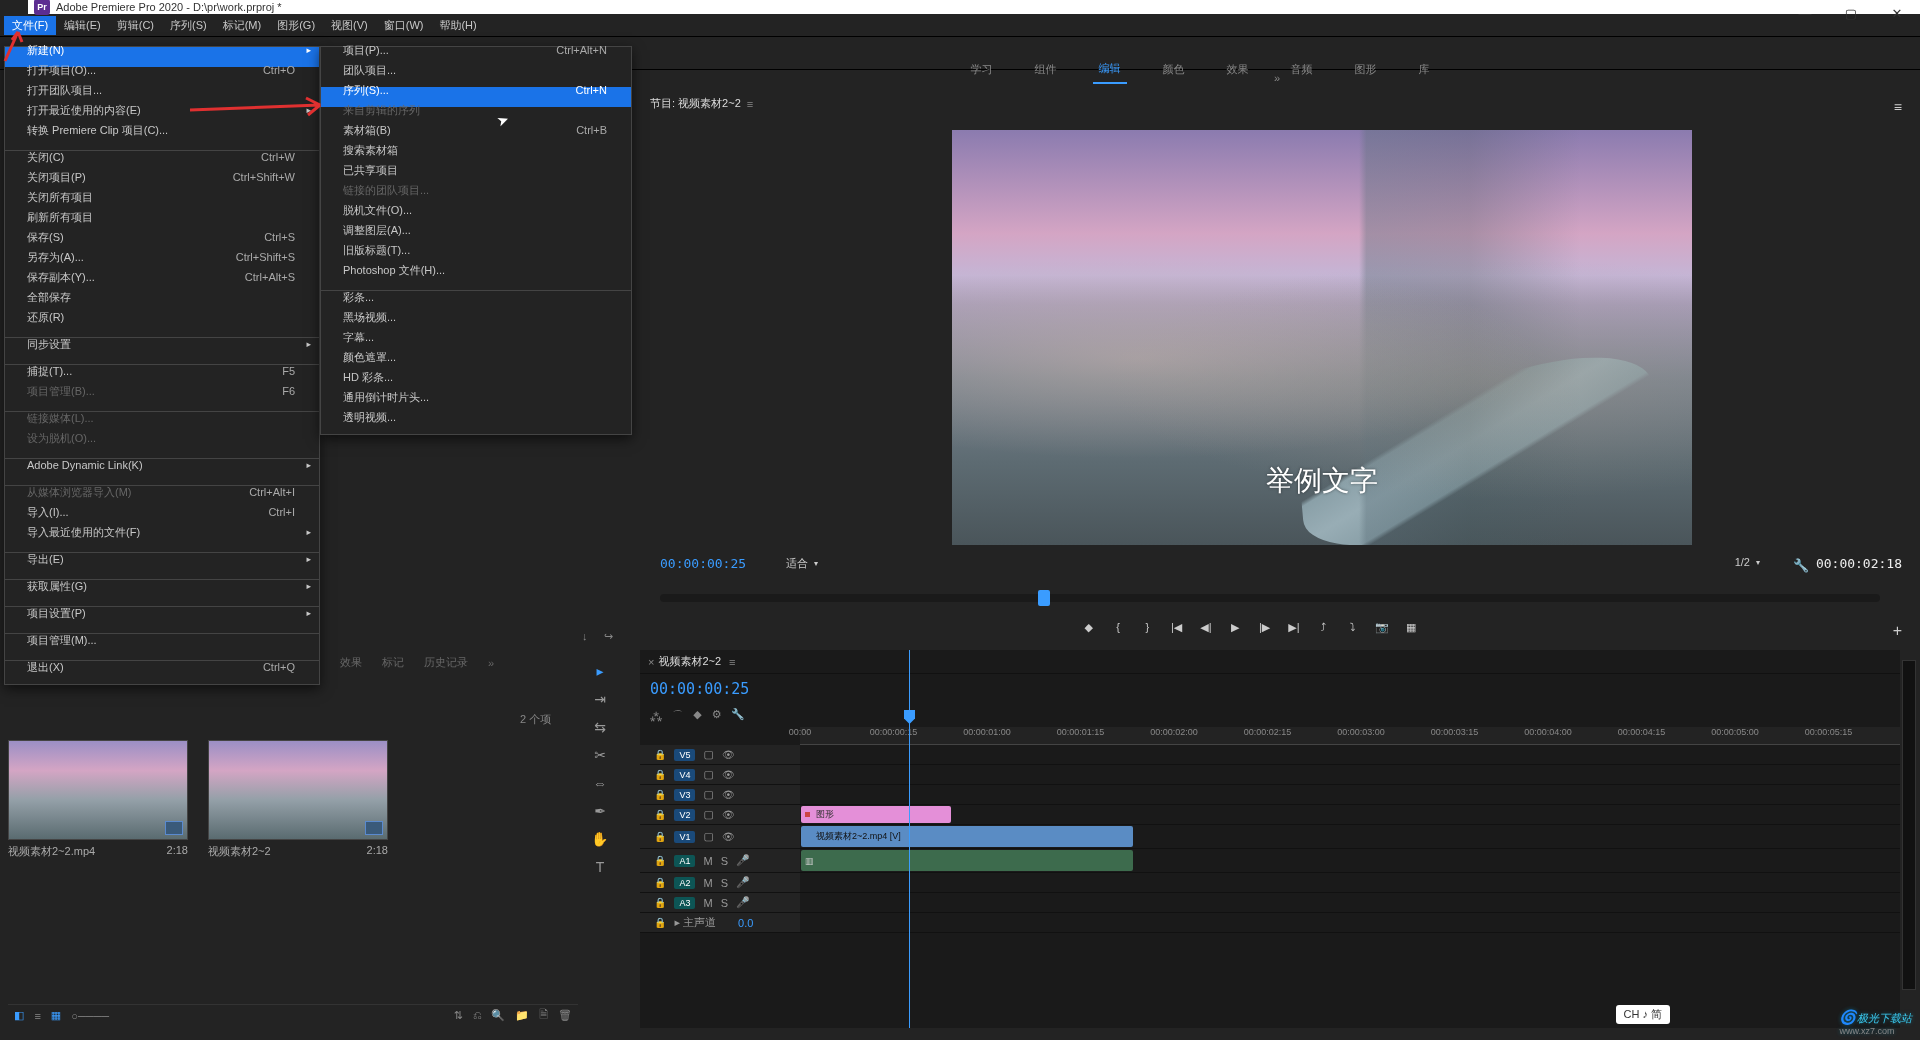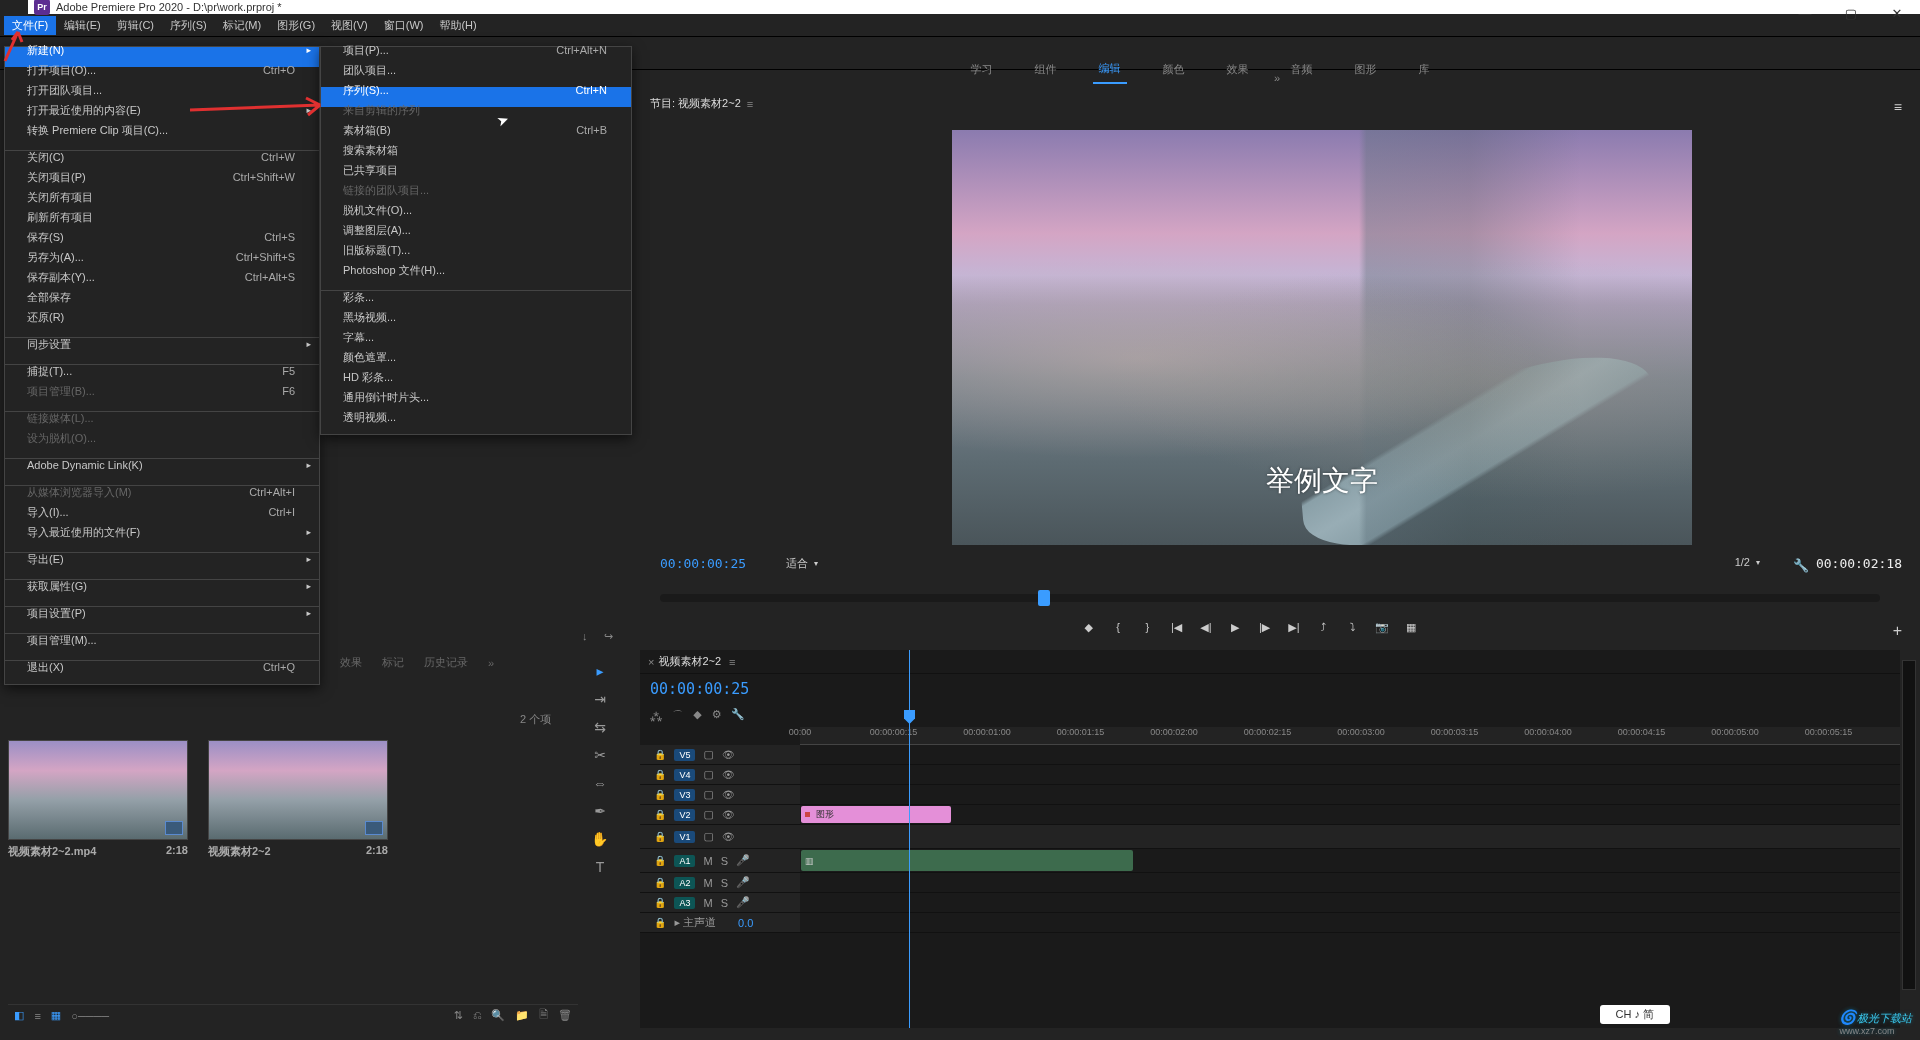--- a/index.html
+++ b/index.html
@@ -52,34 +52,34 @@
 .track.v1,.track.a1{height:24px;}
 .track .th { width:160px;display:flex;align-items:center;gap:8px;padding-left:14px;color:#999;font-size:9px;}
 .track .th .tn { background:#1a4a7a;color:#fff;padding:1px 5px;border-radius:2px;font-size:9px;}
 .track .th .tn.a { background:#0d5555; }
 .track .lane { flex:1;position:relative;height:100%;background:#1a1a1a; }
 .clip { position:absolute;top:1px;bottom:1px;border-radius:2px;padding:1px 4px;font-size:9px;overflow:hidden;display:flex;align-items:center;gap:3px; }
 .clip.gfx{background:#e48fd8;color:#333;}
 .clip.vid{background:#5a8cc4;color:#111;}
 .clip.aud{background:#3d6b4d;color:#ccc;}
 .thumbnails { position:absolute;left:8px;top:740px;width:570px;display:flex;gap:20px; }
-.thumb { width:180px;font-weight:bold; }
+.thumb { width:180px; }
 .thumb .img { width:180px;height:100px;background:linear-gradient(180deg,#9b8fc5,#d4a5c4 30%,#94a0a8 60%,#5a6b70);border:1px solid #444;position:relative;}
 .thumb .img::after{content:'';position:absolute;right:4px;bottom:4px;width:16px;height:12px;background:#3a5a7a;border:1px solid #5a8acf;}
 .thumb .lbl { display:flex;justify-content:space-between;color:#aaa;font-size:11px;margin-top:4px;}
 .proj-footer{position:absolute;left:8px;bottom:14px;width:570px;height:22px;display:flex;align-items:center;gap:10px;padding:0 6px;color:#888;border-top:1px solid #333;}
 .proj-footer .sp{flex:1;}
 .proj-tabs{position:absolute;left:340px;top:655px;display:flex;gap:20px;color:#888;font-size:11px;align-items:center;}
 .proj-tabs span.dim{color:#666;}
 .items-count{position:absolute;left:520px;top:712px;color:#888;font-size:11px;}
 svg.ann{position:absolute;z-index:150;pointer-events:none;}
 .fit-sel{position:absolute;color:#ccc;font-size:11px;display:flex;align-items:center;gap:6px;}
 .watermark{position:absolute;right:8px;bottom:4px;color:#3ac4e8;font-size:14px;font-style:italic;text-shadow:0 0 4px rgba(0,200,255,.4);font-family:cursive;}
 .watermark small{display:block;color:#888;font-size:9px;font-style:normal;}
-.ime{position:absolute;right:250px;bottom:16px;background:#fff;color:#333;padding:2px 16px;border-radius:3px;font-size:11px;}
+.ime{position:absolute;right:250px;bottom:16px;background:#fff;color:#333;padding:2px 8px;border-radius:3px;font-size:11px;}
 .plus-btn{position:absolute;right:18px;top:622px;color:#ccc;font-size:16px;}
 .wrench{position:absolute;right:110px;top:558px;color:#ccc;font-size:13px;}
 .prog-menu{position:absolute;right:18px;top:99px;color:#ccc;font-size:14px;}
 .marker-dot{width:5px;height:5px;background:#5a8cc4;display:inline-block;margin-right:3px;}
 .lock-ico,.eye-ico{font-size:10px;}
 </style>
 </head>
 <body>
 
 <div class="titlebar">
@@ -472,20 +472,23 @@
           <div class="clip gfx" style="left:1px;width:150px;"><span class="marker-dot" style="background:#c44;"></span>图形</div>
         </div>
       </div>
       <div class="track v1">
         <div class="th">
           <span class="lock-ico">🔒</span>
           <span class="tn">V1</span>
           <span>▢</span>
           <span class="eye-ico">👁</span>
         </div>
+        <div class="lane">
+          <div class="clip vid" style="left:1px;width:332px;"><span class="marker-dot"></span>视频素材2~2.mp4 [V]</div>
+        </div>
       </div>
       <div class="track a1">
         <div class="th">
           <span class="lock-ico">🔒</span>
           <span class="tn a">A1</span>
           <span>M</span>
           <span>S</span>
           <span>🎤</span>
         </div>
         <div class="lane">

